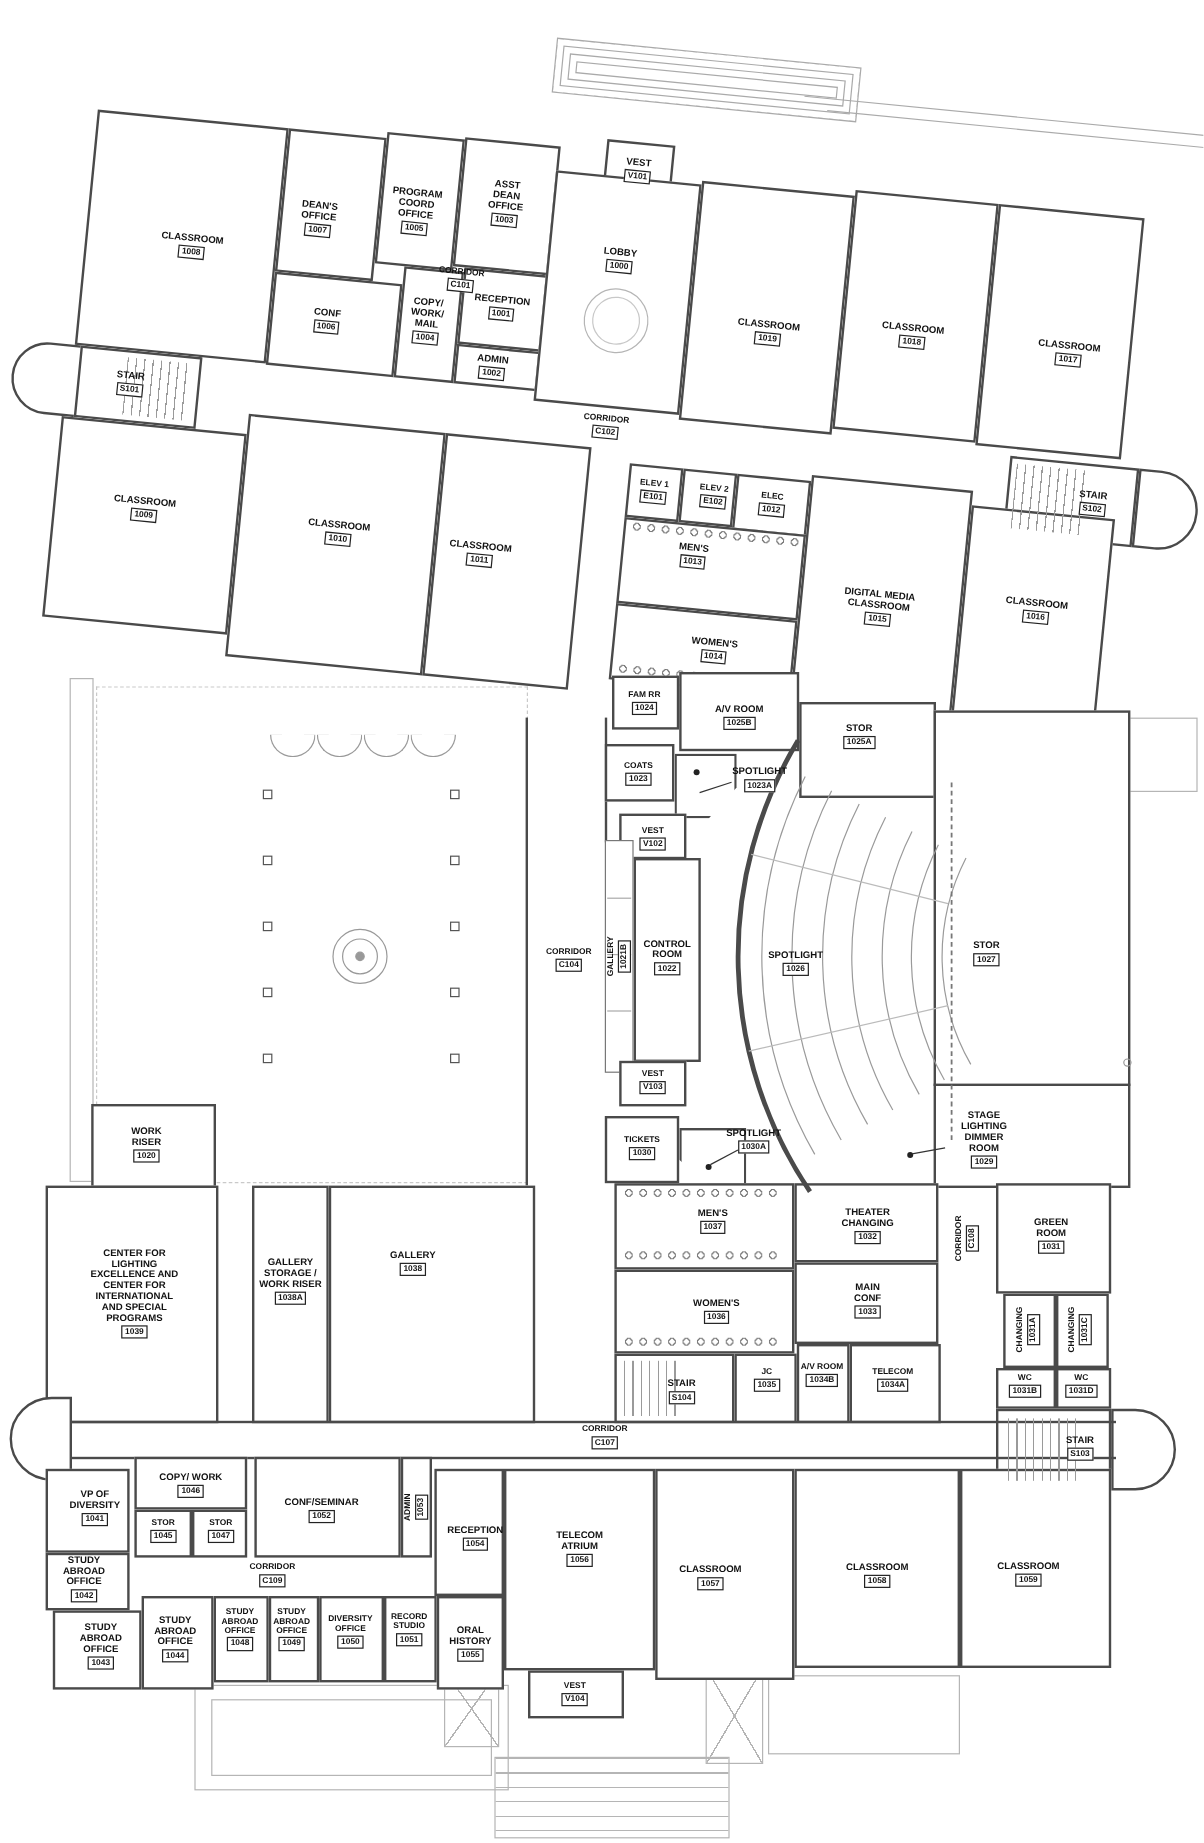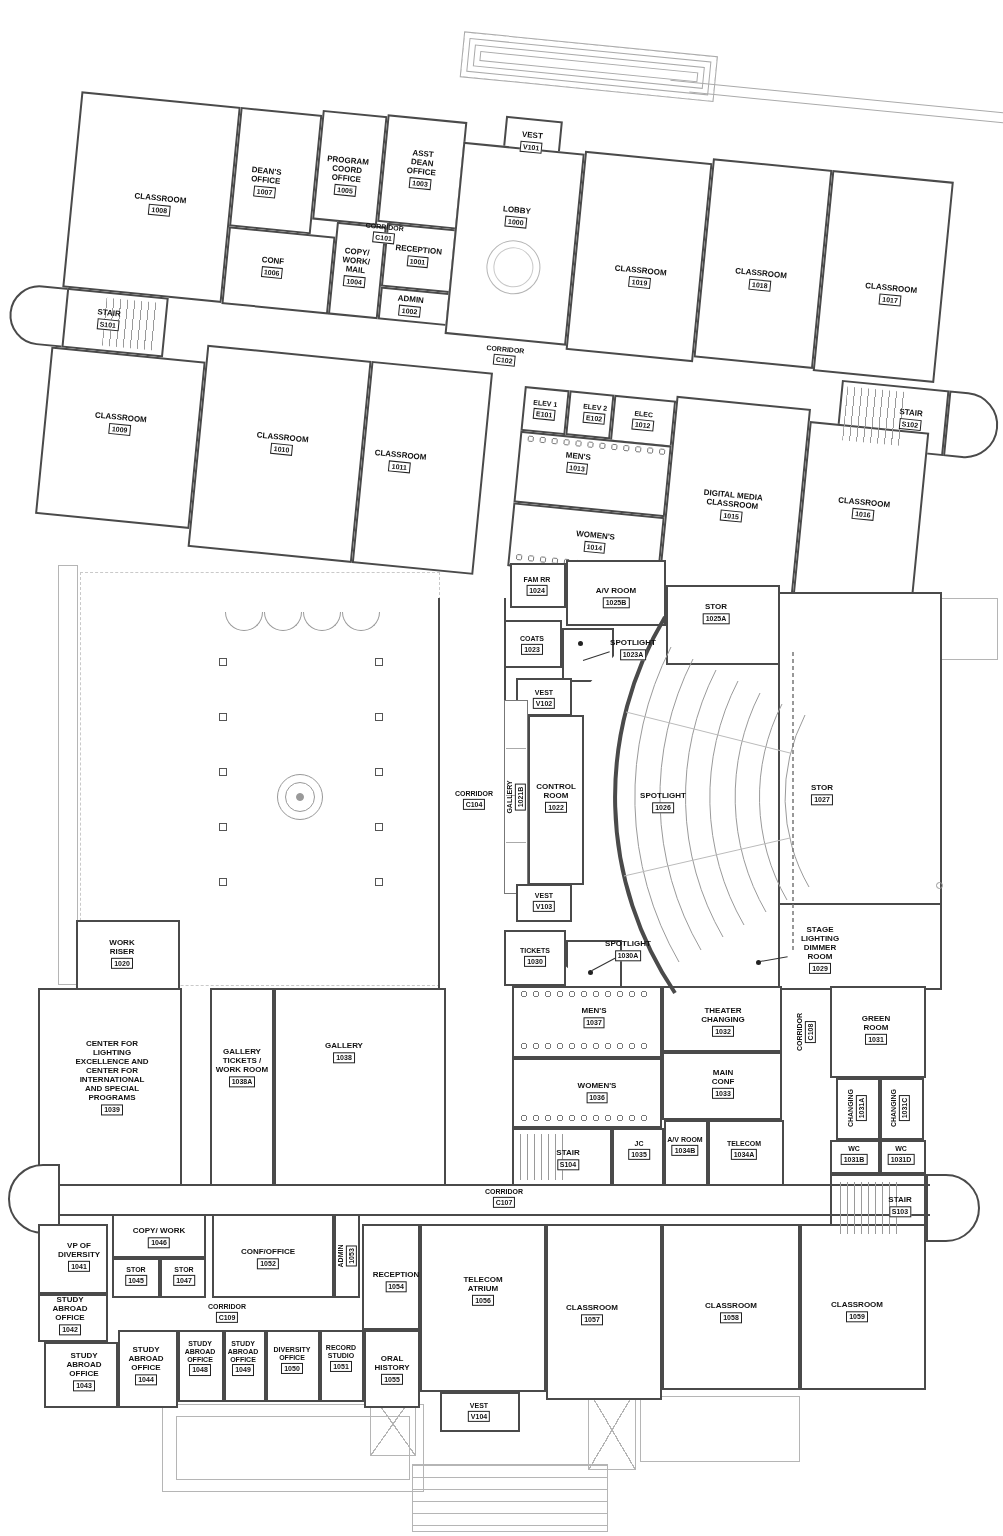--- a/index.html
+++ b/index.html
@@ -373,21 +373,21 @@
     </div>
   <div class="lbl w" style="left:122px;top:954px;width:40px">
       <span>WORK RISER</span>
       <span class="num">1020</span>
     </div>
   <div class="lbl w" style="left:112px;top:1078px;width:74px">
       <span>CENTER FOR LIGHTING EXCELLENCE AND CENTER FOR INTERNATIONAL AND SPECIAL PROGRAMS</span>
       <span class="num">1039</span>
     </div>
   <div class="lbl w" style="left:242px;top:1068px;width:56px">
-      <span>GALLERY TICKETS / WORK ROOM</span>
+      <span>GALLERY STORAGE / WORK RISER</span>
       <span class="num">1038A</span>
     </div>
   <div class="lbl" style="left:344px;top:1053px">
       <span>GALLERY</span>
       <span class="num">1038</span>
     </div>
   <div class="lbl" style="left:594px;top:1018px">
       <span>MEN'S</span>
       <span class="num">1037</span>
     </div>
@@ -462,21 +462,21 @@
     </div>
   <div class="lbl s7" style="left:136px;top:1276px">
       <span>STOR</span>
       <span class="num">1045</span>
     </div>
   <div class="lbl s7" style="left:184px;top:1276px">
       <span>STOR</span>
       <span class="num">1047</span>
     </div>
   <div class="lbl" style="left:268px;top:1259px">
-      <span>CONF/OFFICE</span>
+      <span>CONF/SEMINAR</span>
       <span class="num">1052</span>
     </div>
   <div class="lbl s7 vert" style="left:347px;top:1256px">
       <span>ADMIN</span>
       <span class="num">1053</span>
     </div>
   <div class="lbl" style="left:396px;top:1282px">
       <span>RECEPTION</span>
       <span class="num">1054</span>
     </div>

